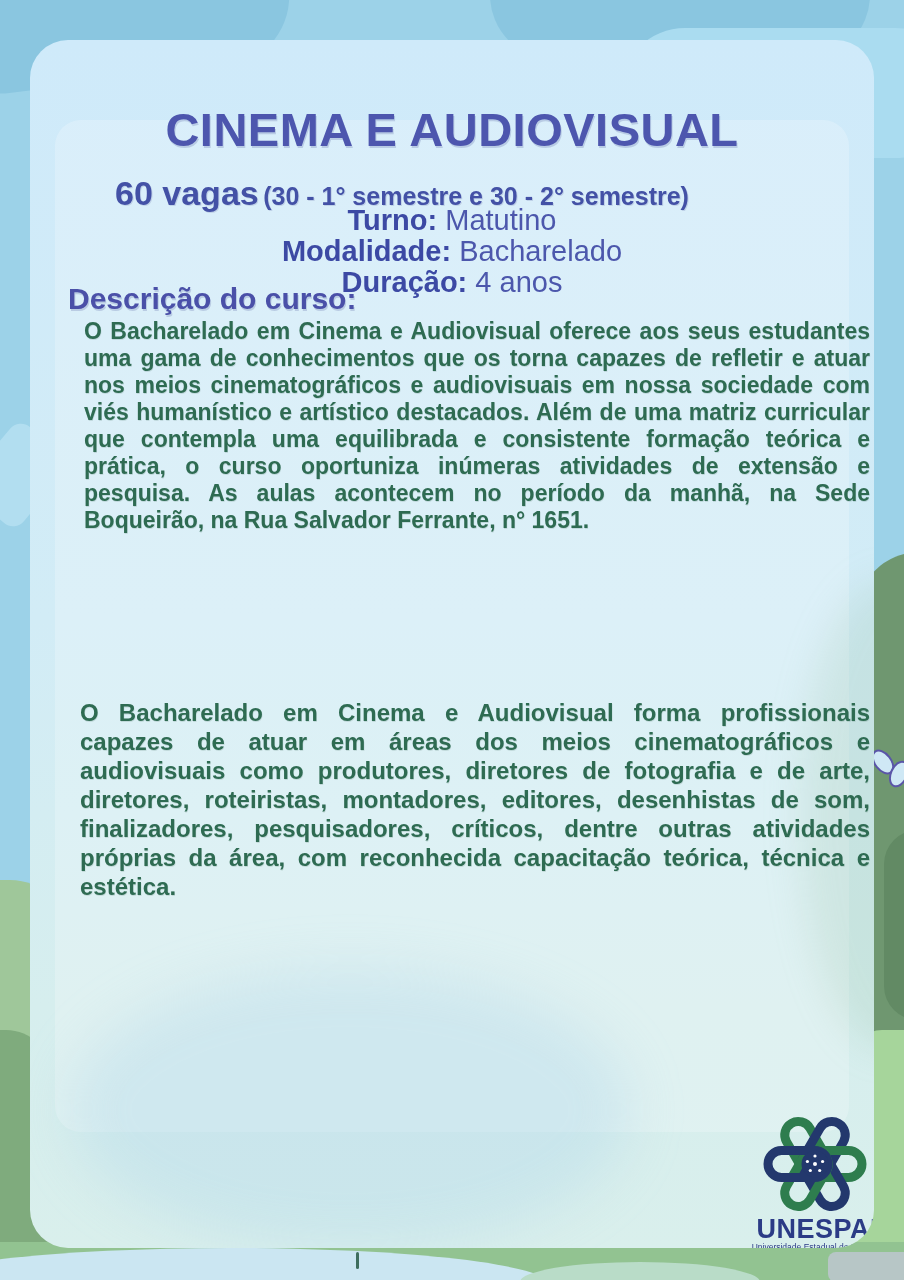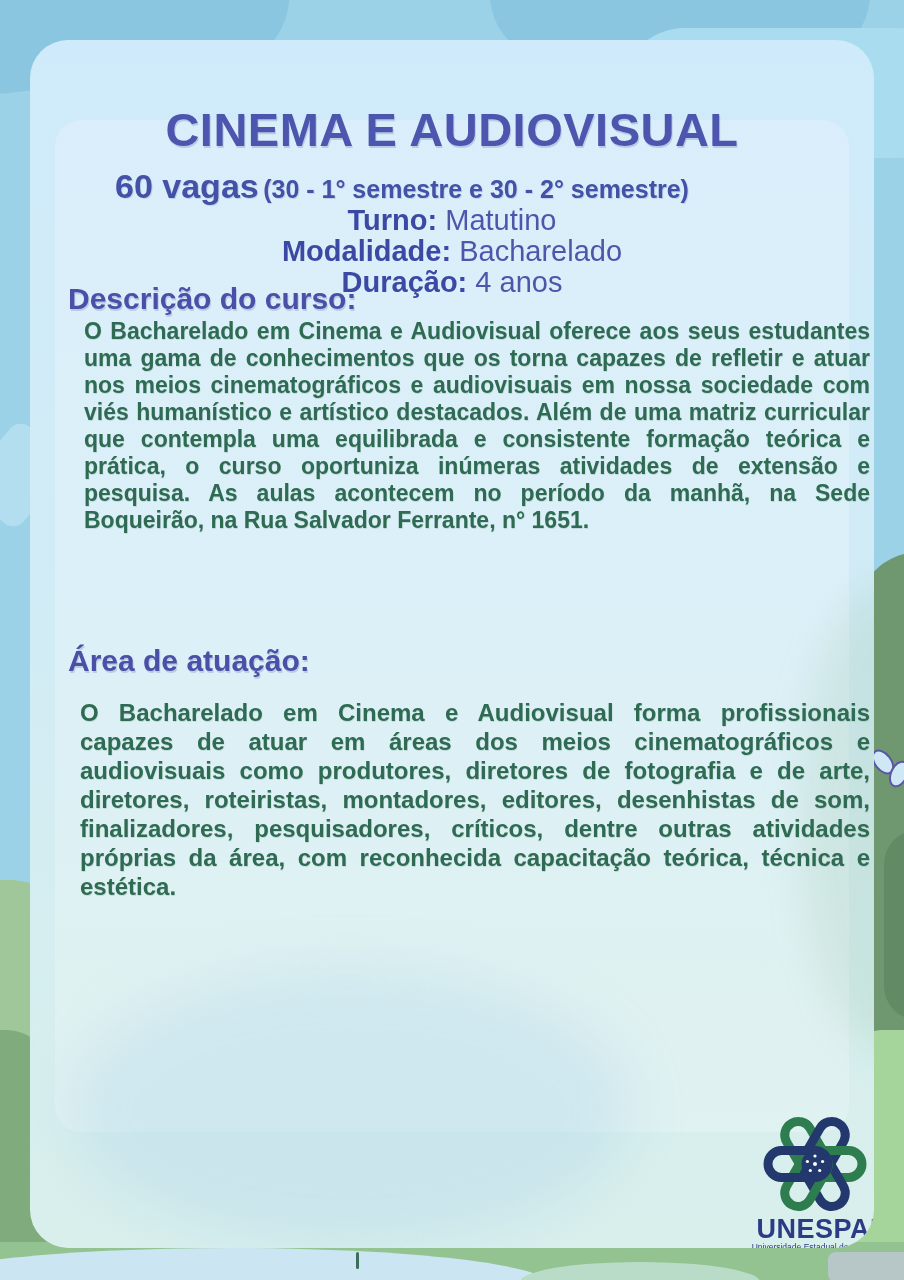--- a/index.html
+++ b/index.html
@@ -36,21 +36,21 @@
   .inner-panel{left:25px;top:80px;width:794px;height:1012px;border-radius:26px;
                background:rgba(255,255,255,0.22);}
   .blob-green{left:770px;top:540px;width:180px;height:470px;background:rgba(140,185,150,0.18);
               border-radius:50%;filter:blur(18px);}
   .blob-blue{left:40px;top:930px;width:560px;height:280px;background:rgba(165,210,232,0.28);
              border-radius:50%;filter:blur(26px);}
 
   
   .title{left:0;top:62px;width:844px;text-align:center;font-size:47px;font-weight:700;
          color:#4d56ae;letter-spacing:.5px;text-shadow:1px 2px 0 rgba(70,80,150,.22);}
-  .vagas{left:0;top:127px;width:744px;text-align:center;color:#4351a6;
+  .vagas{left:0;top:134px;width:744px;text-align:center;color:#4351a6;
          text-shadow:1px 1px 0 rgba(70,80,150,.18);}
   .vagas-main{font-size:34px;font-weight:700;}
   .vagas-detail{font-size:25px;font-weight:700;}
   .info{left:0;top:165px;width:844px;text-align:center;color:#4c57ac;}
   .info-row{font-size:29px;line-height:31px;}
   .info-label{font-weight:700;color:#3c49a4;}
   .info-value{font-weight:400;}
   .section-heading{font-size:30px;font-weight:700;color:#4a50a8;
                    text-shadow:1px 1.5px 0 rgba(70,80,150,.22);}
   .h1{left:38px;top:242px;}
@@ -114,21 +114,20 @@
     </div>
     <div class="info-row">
       <span class="info-label">Duração:</span>
       <span class="info-value">4 anos</span>
     </div>
   </div>
 
   <div class="abs section-heading h1">Descrição do curso:</div>
   <div class="abs para para1">O Bacharelado em Cinema e Audiovisual oferece aos seus estudantes uma gama de conhecimentos que os torna capazes de refletir e atuar nos meios cinematográficos e audiovisuais em nossa sociedade com viés humanístico e artístico destacados. Além de uma matriz curricular que contempla uma equilibrada e consistente formação teórica e prática, o curso oportuniza inúmeras atividades de extensão e pesquisa. As aulas acontecem no período da manhã, na Sede Boqueirão, na Rua Salvador Ferrante, n° 1651.</div>
 
-  <div class="abs section-heading h2">Área de atuação:</div>
   <div class="abs para para2">O Bacharelado em Cinema e Audiovisual forma profissionais capazes de atuar em áreas dos meios cinematográficos e audiovisuais como produtores, diretores de fotografia e de arte, diretores, roteiristas, montadores, editores, desenhistas de som, finalizadores, pesquisadores, críticos, dentre outras atividades próprias da área, com reconhecida capacitação teórica, técnica e estética.</div>
 
 
   <div class="abs logo">
     <svg width="108" height="104" viewBox="-54 -52 108 104">
       <g fill="none" stroke-width="9">
         <g transform="rotate(-30)">
             <rect x="-13.5" y="-47" width="27" height="60" rx="13.5" stroke="#2e7d4e"></rect>
           </g>
         <g transform="rotate(30)">

